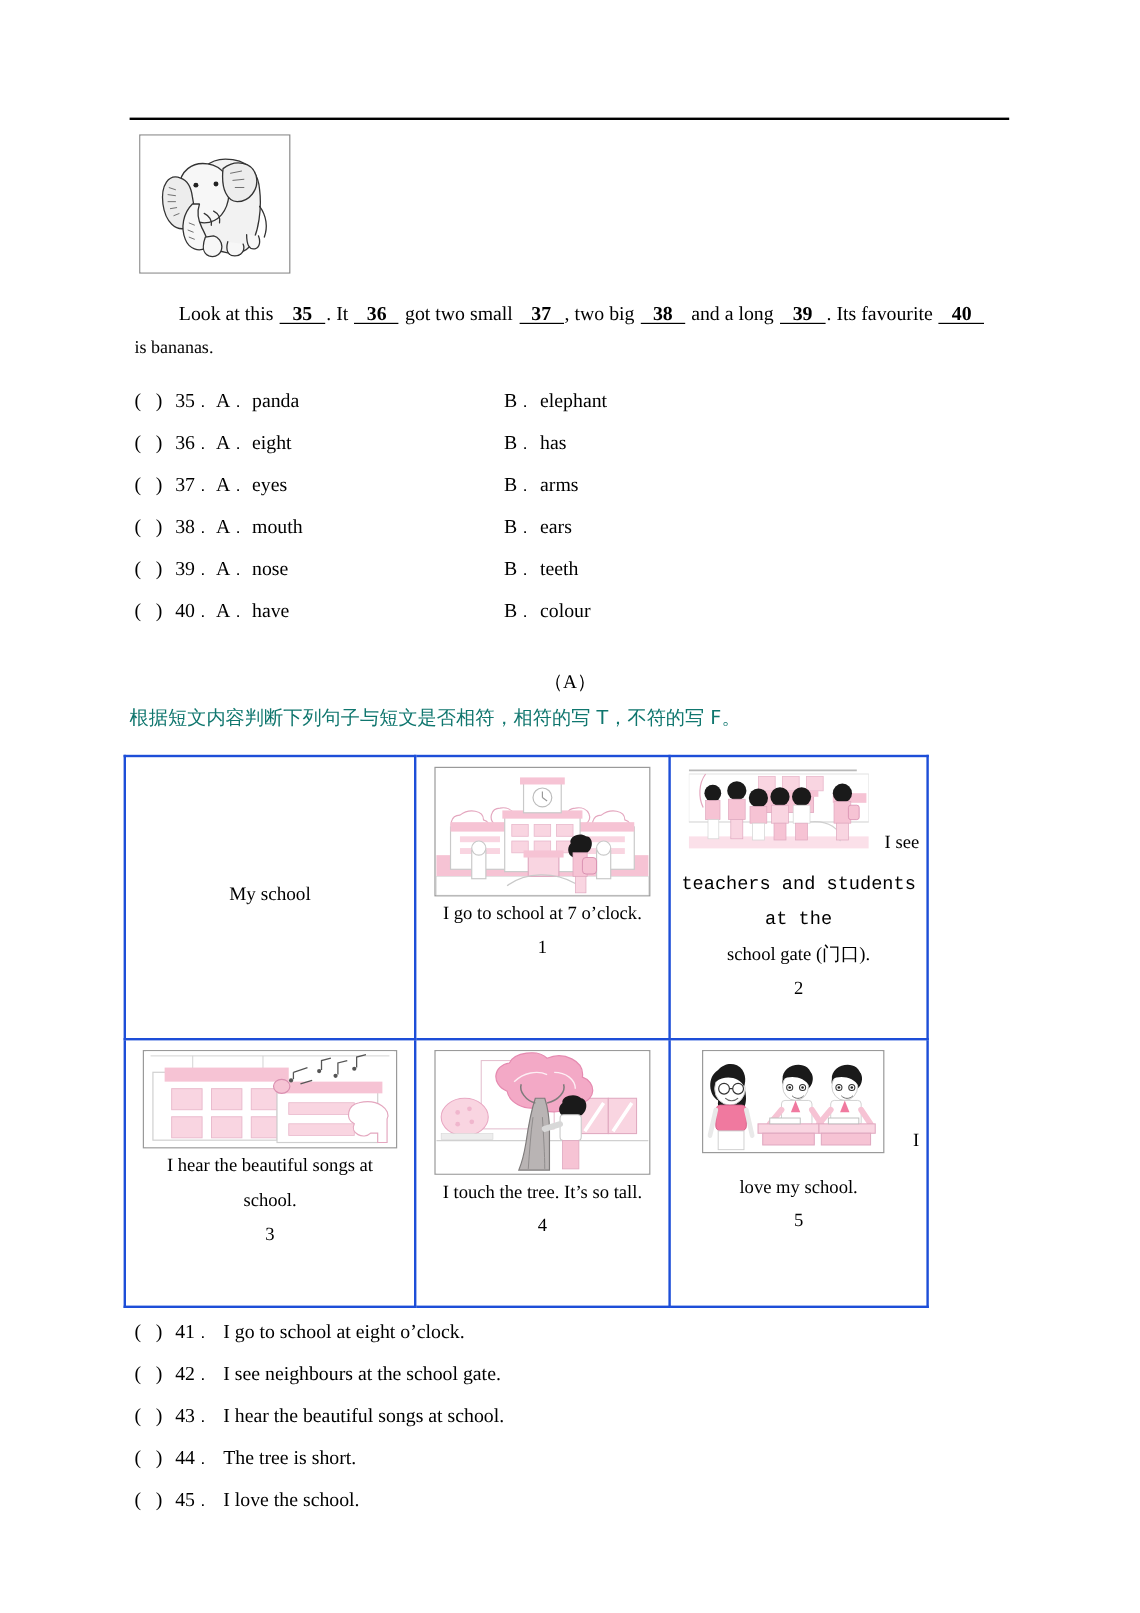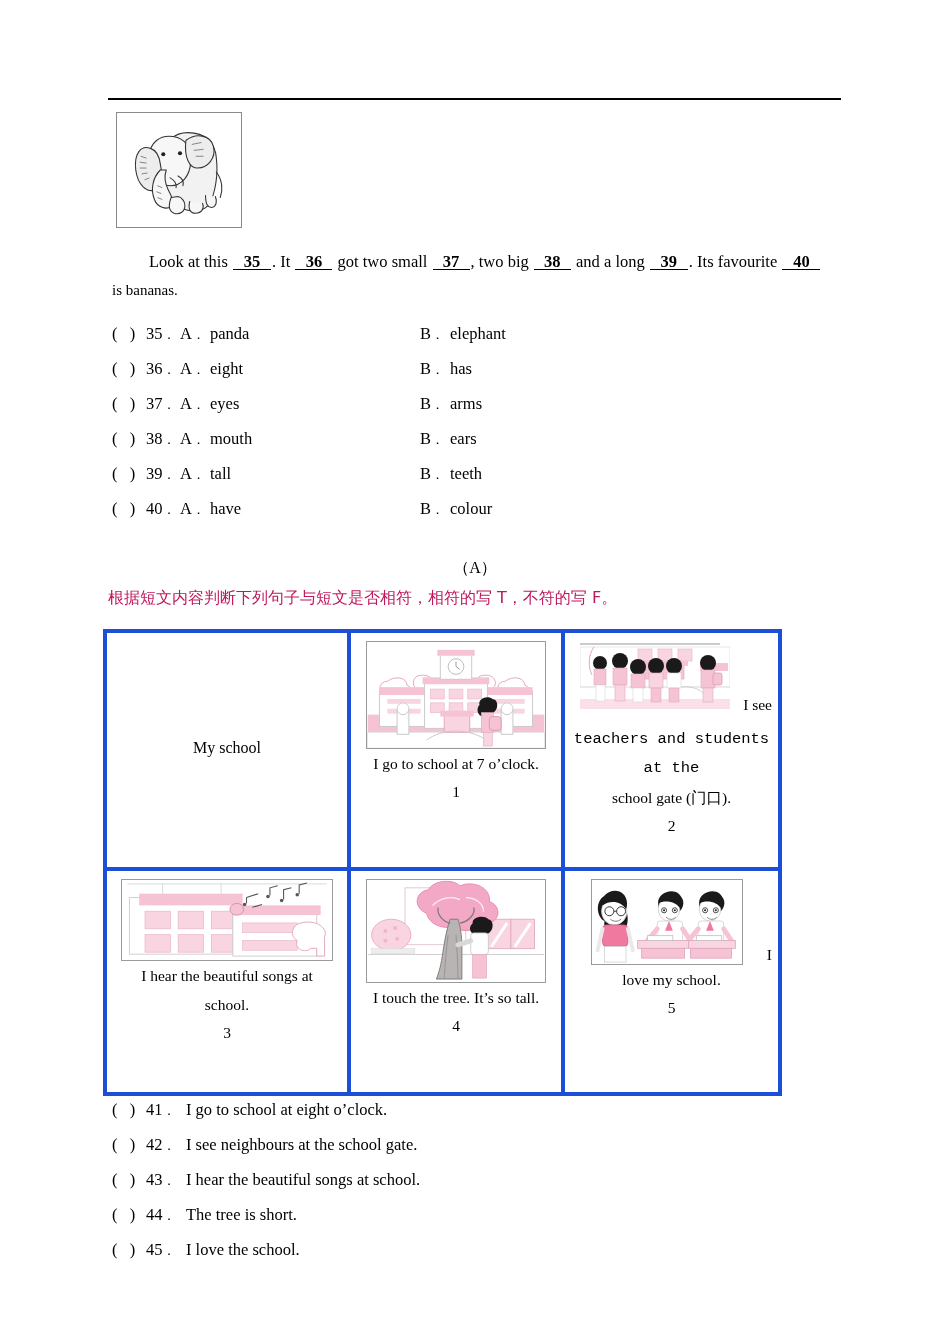--- a/index.html
+++ b/index.html
@@ -112,34 +112,34 @@
     width: 950px;
     text-align: center;
     font-size: 16px;
   }
   .instruction {
     position: absolute;
     left: 108px;
     top: 572px;
     font-size: 16px;
     font-family: "DejaVu Sans", "Liberation Sans", sans-serif;
-    color: #be185d;
+    color: #0f766e;
   }
 
   
   .pic-table {
     position: absolute;
     left: 103px;
     top: 613px;
     width: 665px;
     border-collapse: collapse;
     table-layout: fixed;
   }
   .pic-table td {
-    border: 4px solid #1d4ed8;
+    border: 2px solid #1d4ed8;
     vertical-align: top;
     padding: 0;
     text-align: center;
     font-size: 15.5px;
     line-height: 30px;
   }
   .pic-table td.col1 { width: 240px; }
   .pic-table td.col2 { width: 210px; }
   .pic-table td.col3 { width: 213px; }
   .pic-table tr.r1 td { height: 234px; }
@@ -273,21 +273,21 @@
       <span class="c-a"><span>A</span><span class="dot">．</span></span>
       <span class="c-opt-a">mouth</span>
       <span class="c-b"><span>B</span><span class="dot">．</span></span>
       <span class="c-opt-b">ears</span>
     </div>
 
     <div class="choice-row">
       <span class="c-paren">(&nbsp;&nbsp;&nbsp;)</span>
       <span class="c-num"><span>39</span><span class="dot">．</span></span>
       <span class="c-a"><span>A</span><span class="dot">．</span></span>
-      <span class="c-opt-a">tall</span>
+      <span class="c-opt-a">nose</span>
       <span class="c-b"><span>B</span><span class="dot">．</span></span>
       <span class="c-opt-b">teeth</span>
     </div>
 
     <div class="choice-row">
       <span class="c-paren">(&nbsp;&nbsp;&nbsp;)</span>
       <span class="c-num"><span>40</span><span class="dot">．</span></span>
       <span class="c-a"><span>A</span><span class="dot">．</span></span>
       <span class="c-opt-a">have</span>
       <span class="c-b"><span>B</span><span class="dot">．</span></span>
@@ -593,21 +593,21 @@
                 </g>
 
                 <g fill="#fff" stroke="#bdbdbd" stroke-width="0.8">
                   <rect x="56" y="57" width="26" height="5"></rect>
                   <rect x="106" y="57" width="26" height="5"></rect>
                 </g>
               </svg>
             </div>
             <span style="font-size:15.5px;line-height:20px;">I</span>
           </div>
-          <div class="cell-caption" style="">love my school.</div>
+          <div class="cell-caption" style="margin-top:14px;">love my school.</div>
           <div class="cell-num">5</div>
         </div>
       </td>
     </tr>
   </tbody>
     </table>
 
   <div class="tf">
     <div class="tf-row">
       <span class="tf-paren">(&nbsp;&nbsp;&nbsp;)</span>

